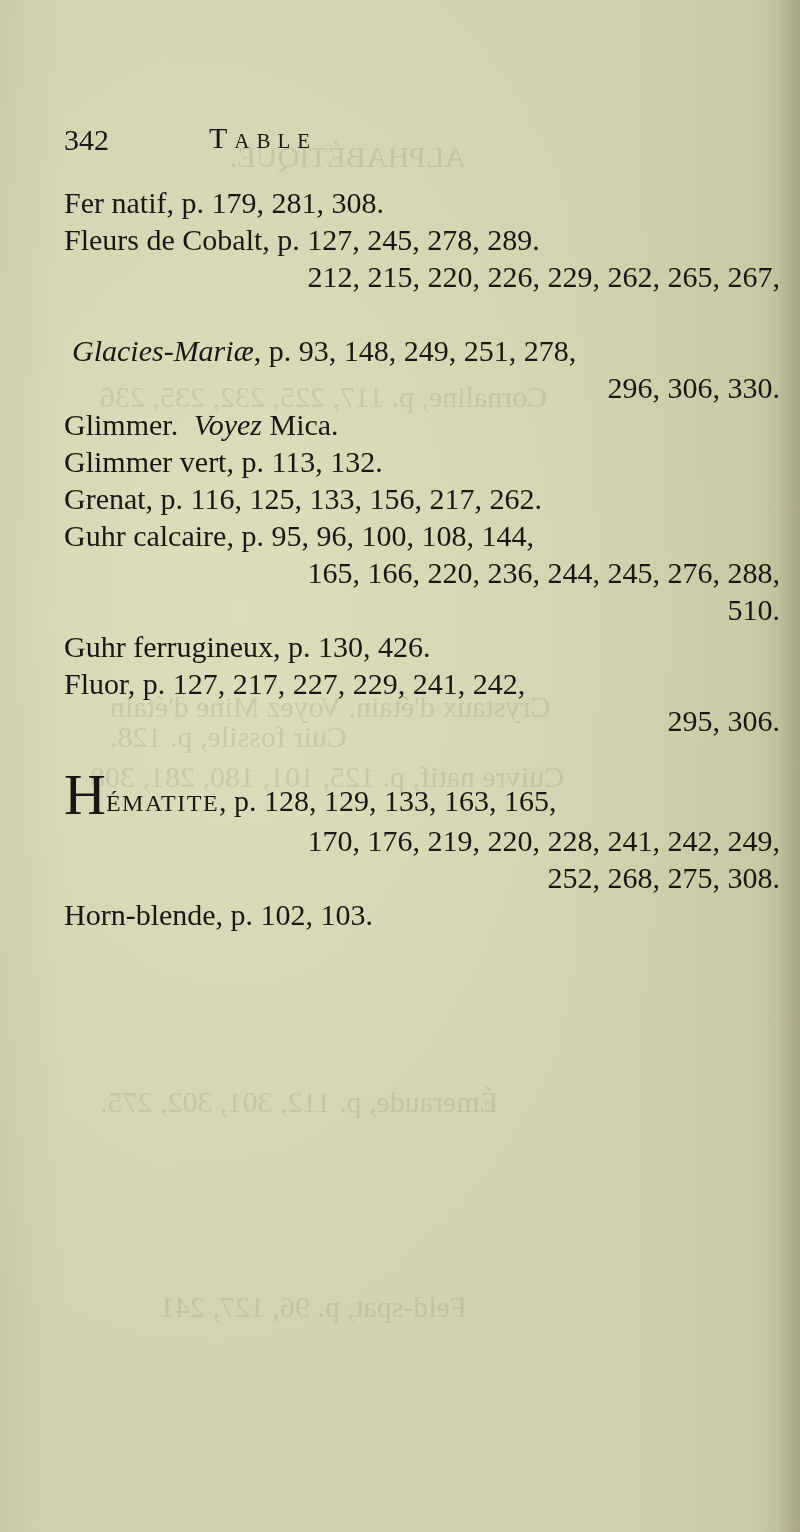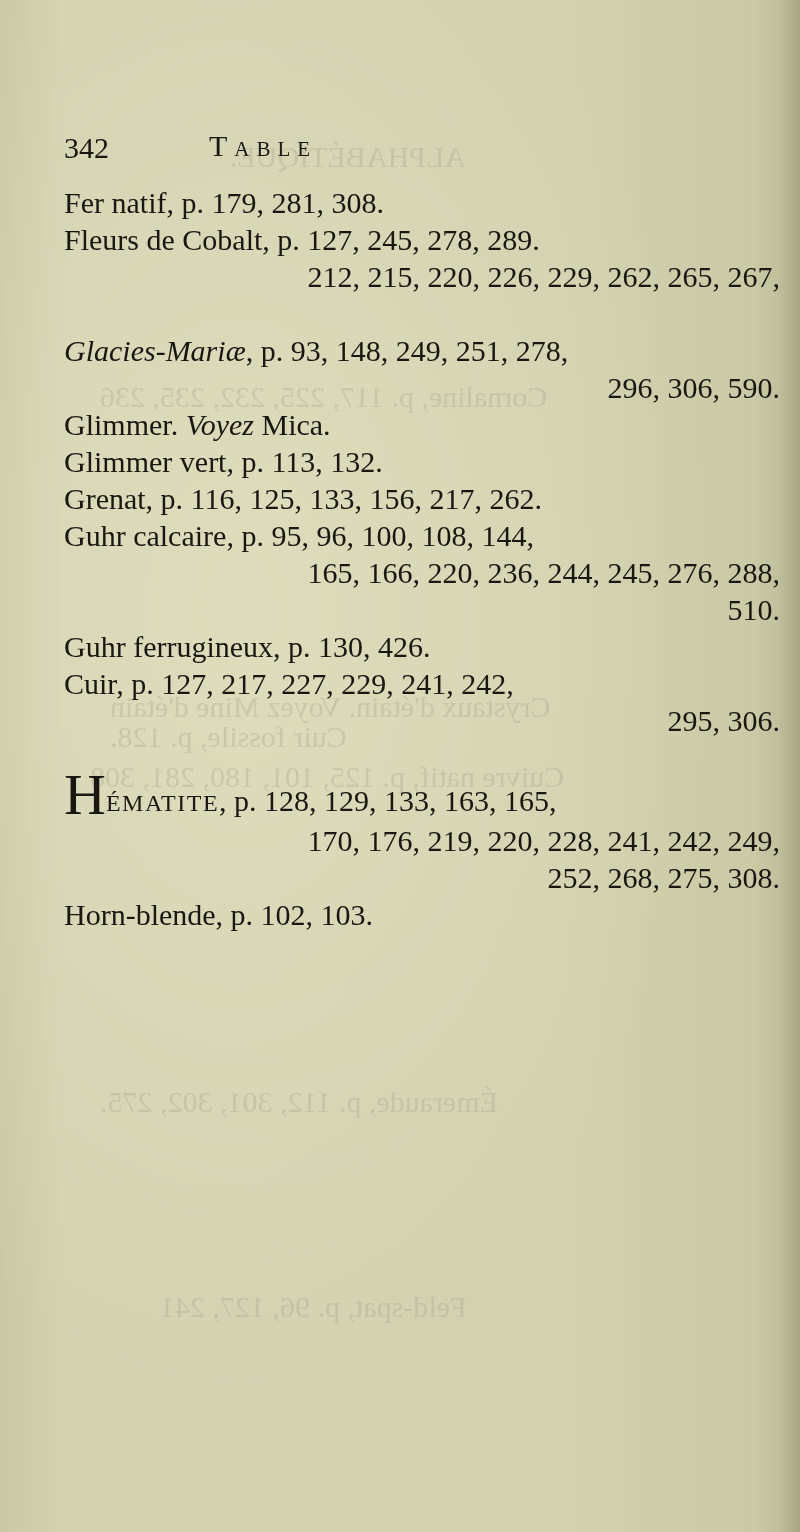--- a/index.html
+++ b/index.html
@@ -18,37 +18,37 @@
   }
   .edge-right {
     position: absolute; right: 0; top: 0; width: 22px; height: 1532px;
     background: linear-gradient(90deg, rgba(160,156,120,0) 0%, rgba(150,146,110,0.45) 100%);
   }
   .bleed {
     position: absolute; color: rgba(120,118,95,0.18); font-size: 30px;
     transform: scaleX(-1); white-space: nowrap;
   }
   .header {
-    position: absolute; top: 131px; left: 64px; width: 700px; height: 40px;
+    position: absolute; top: 123px; left: 64px; width: 700px; height: 40px;
   }
   .folio { position: absolute; left: 0; top: 0; font-size: 30px; }
   .running-head {
     position: absolute; left: 145px; top: -2px; font-size: 30px;
     letter-spacing: 7px; font-variant: small-caps;
   }
   .entries { position: absolute; left: 64px; top: 184px; width: 716px; }
   .entry { font-size: 30px; line-height: 37px; }
   .entry .line { white-space: nowrap; }
   .entry .cont { padding-left: 38px; text-align: right; }
   .section-break { height: 37px; }
   .dropcap {
     font-size: 58px; line-height: 37px; vertical-align: -3px;
   }
   .smallcaps { font-variant: small-caps; font-size: 24px; letter-spacing: 1.5px; }
-  .ital { font-style: italic; }
+  .ital { font-style: italic; margin-left: 8px; }
 </style>
 </head>
 <body>
 
 <div class="page">
   <div class="edge-right"></div>
 
   <div class="bleed" style="left:230px; top:140px;">ALPHABÉTIQUE.</div>
   <div class="bleed" style="left:100px; top:380px;">Cornaline, p. 117, 225, 232, 235, 236</div>
   <div class="bleed" style="left:110px; top:690px;">Crystaux d'étain. Voyez Mine d'étain</div>
@@ -74,21 +74,21 @@
 
     <div class="entry">
       <div class="line cont">212, 215, 220, 226, 229, 262, 265, 267,</div>
     </div>
 
     <div class="section-break"></div>
 
 
     <div class="entry">
       <div class="line"><span class="ital">Glacies-Mariæ</span><span>, p. 93, 148, 249, 251, 278,</span></div>
-      <div class="line cont">296, 306, 590.</div>
+      <div class="line cont">296, 306, 330.</div>
     </div>
 
     <div class="entry">
       <div class="line"><span>Glimmer.</span> <span class="ital">Voyez</span> <span>Mica.</span></div>
     </div>
 
     <div class="entry">
       <div class="line">Glimmer vert, p. 113, 132.</div>
     </div>
 
@@ -100,21 +100,21 @@
       <div class="line">Guhr calcaire, p. 95, 96, 100, 108, 144,</div>
       <div class="line cont">165, 166, 220, 236, 244, 245, 276, 288,</div>
       <div class="line cont">510.</div>
     </div>
 
     <div class="entry">
       <div class="line">Guhr ferrugineux, p. 130, 426.</div>
     </div>
 
     <div class="entry">
-      <div class="line">Cuir, p. 127, 217, 227, 229, 241, 242,</div>
+      <div class="line">Fluor, p. 127, 217, 227, 229, 241, 242,</div>
       <div class="line cont">295, 306.</div>
     </div>
 
     <div class="section-break"></div>
 
     <div class="entry">
       <div class="line"><span class="dropcap">H</span><span class="smallcaps">ÉMATITE</span><span>, p. 128, 129, 133, 163, 165,</span></div>
       <div class="line cont">170, 176, 219, 220, 228, 241, 242, 249,</div>
       <div class="line cont">252, 268, 275, 308.</div>
     </div>

